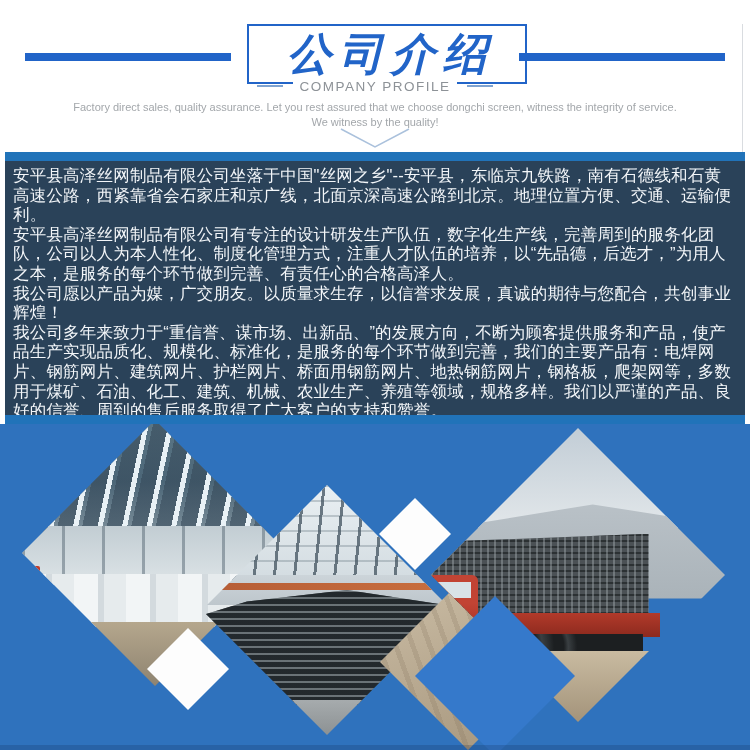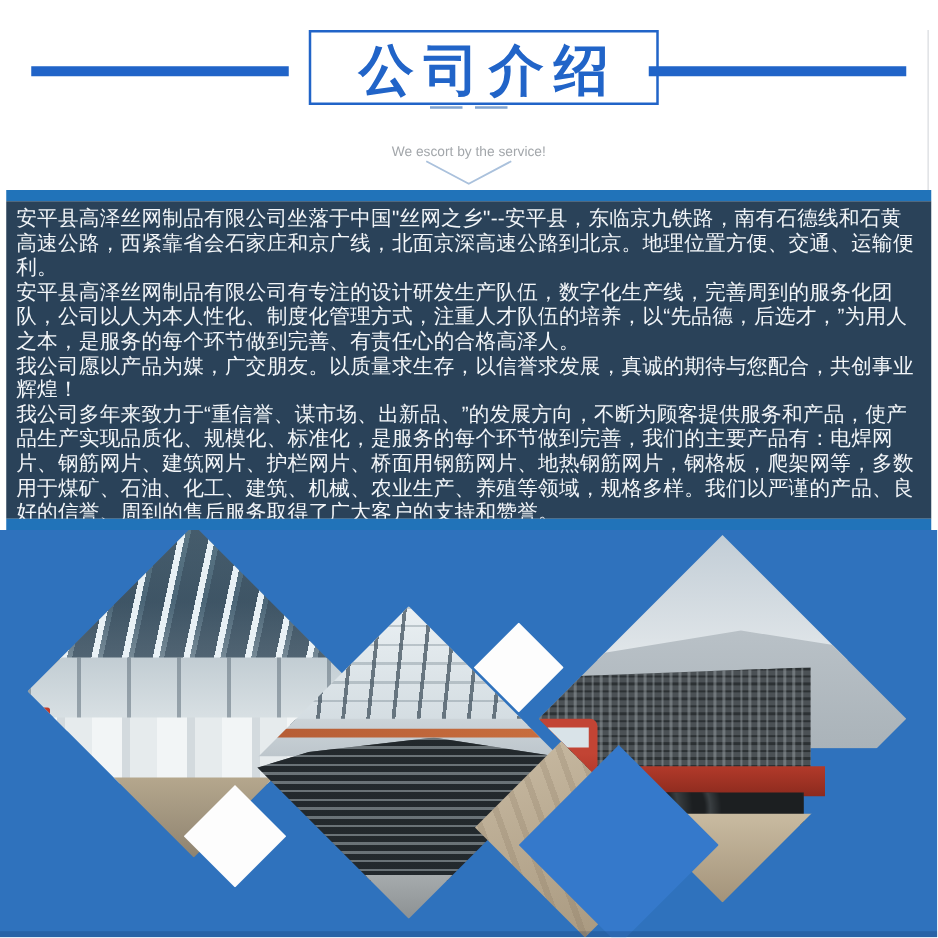--- a/index.html
+++ b/index.html
@@ -2,21 +2,21 @@
 <html style="--accent-blue: #2164c8; --panel-edge-blue: #2173b9; --panel-blue: #2a4259; --strip-blue: #2f72bd;"><head>
 <meta charset="utf-8">
 <style>
   html,body{margin:0;padding:0;background:#fff;}
   body{font-family:"Liberation Sans","DejaVu Sans",sans-serif;}
   .page{position:relative;width:750px;height:750px;background:#fff;overflow:hidden;}
 
   
   .title-box{position:absolute;left:247px;top:24px;width:280px;height:60px;
     border:2px solid var(--accent-blue,#2164c8);box-sizing:border-box;
-    display:flex;align-items:center;justify-content:center;}
+    display:flex;justify-content:center;font-style:italic;}
   .title-box .title{color:var(--accent-blue,#2164c8);font-size:44px;font-weight:bold;
     letter-spacing:8px;padding-left:8px;line-height:1;white-space:nowrap;margin-top:6px;}
   .side-bar{position:absolute;top:53px;width:206px;height:8px;background:var(--accent-blue,#2164c8);}
   .side-bar.left{left:25px;}
   .side-bar.right{right:25px;}
   .profile-label{position:absolute;left:0;right:0;top:78px;height:16px;
     display:flex;align-items:center;justify-content:center;gap:10px;}
   .profile-label .text{background:#fff;padding:0 6px;color:#8d9297;font-size:13.5px;
     letter-spacing:1.5px;white-space:nowrap;}
   .dash{width:26px;height:2px;background:#7fa3d0;}
@@ -113,23 +113,25 @@
 
 <div class="page">
 
   <div class="side-bar left"></div>
   <div class="side-bar right"></div>
   <div class="title-box">
     <span class="title">公司介绍</span>
   </div>
   <div class="profile-label">
     <span class="dash"></span>
+    <span class="text">COMPANY PROFILE</span>
     <span class="dash"></span>
   </div>
-  <div class="tagline l2">We escort by the service!</div>
+  <div class="tagline l1">Factory direct sales, quality assurance. Let you rest assured that we choose dongchi screen, witness the integrity of service.</div>
+  <div class="tagline l2">We witness by the quality!</div>
   <svg class="chevron" width="70" height="22" viewBox="0 0 70 22">
     <polyline points="1,1 35,19 69,1" fill="none" stroke="#aac1dc" stroke-width="1.5"></polyline>
   </svg>
   <div class="edge-line"></div>
 
   <div class="panel">
     <div class="panel-edge"></div>
     <div class="panel-body">
       <p>安平县高泽丝网制品有限公司坐落于中国"丝网之乡"--安平县，东临京九铁路，南有石德线和石黄高速公路，西紧靠省会石家庄和京广线，北面京深高速公路到北京。地理位置方便、交通、运输便利。</p>
       <p>安平县高泽丝网制品有限公司有专注的设计研发生产队伍，数字化生产线，完善周到的服务化团队，公司以人为本人性化、制度化管理方式，注重人才队伍的培养，以“先品德，后选才，”为用人之本，是服务的每个环节做到完善、有责任心的合格高泽人。</p>

